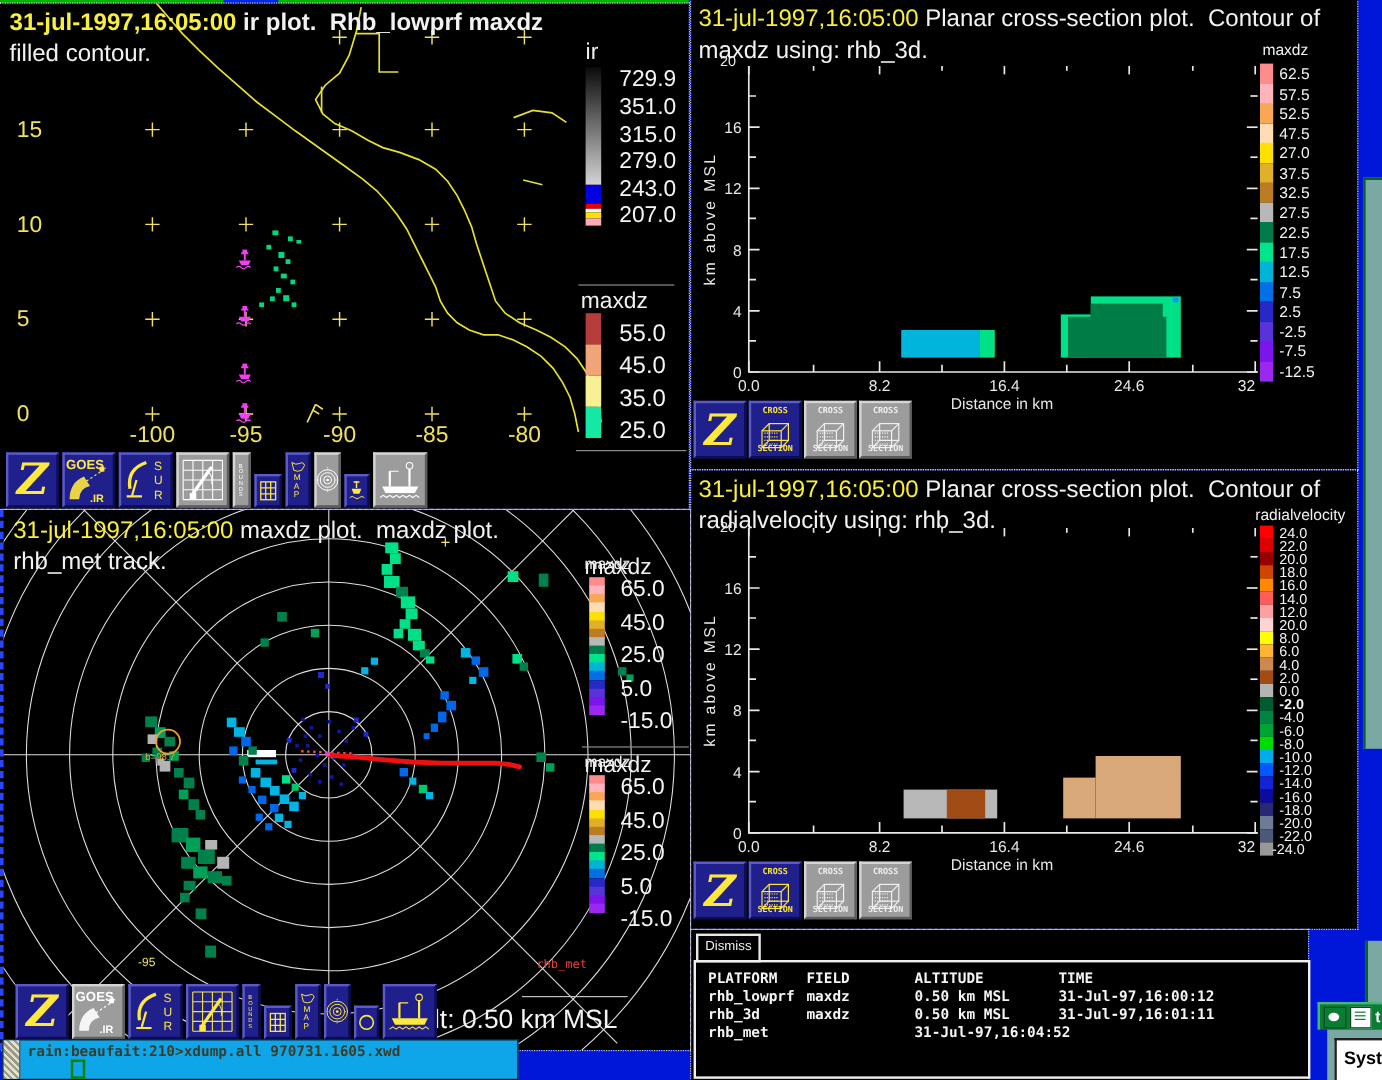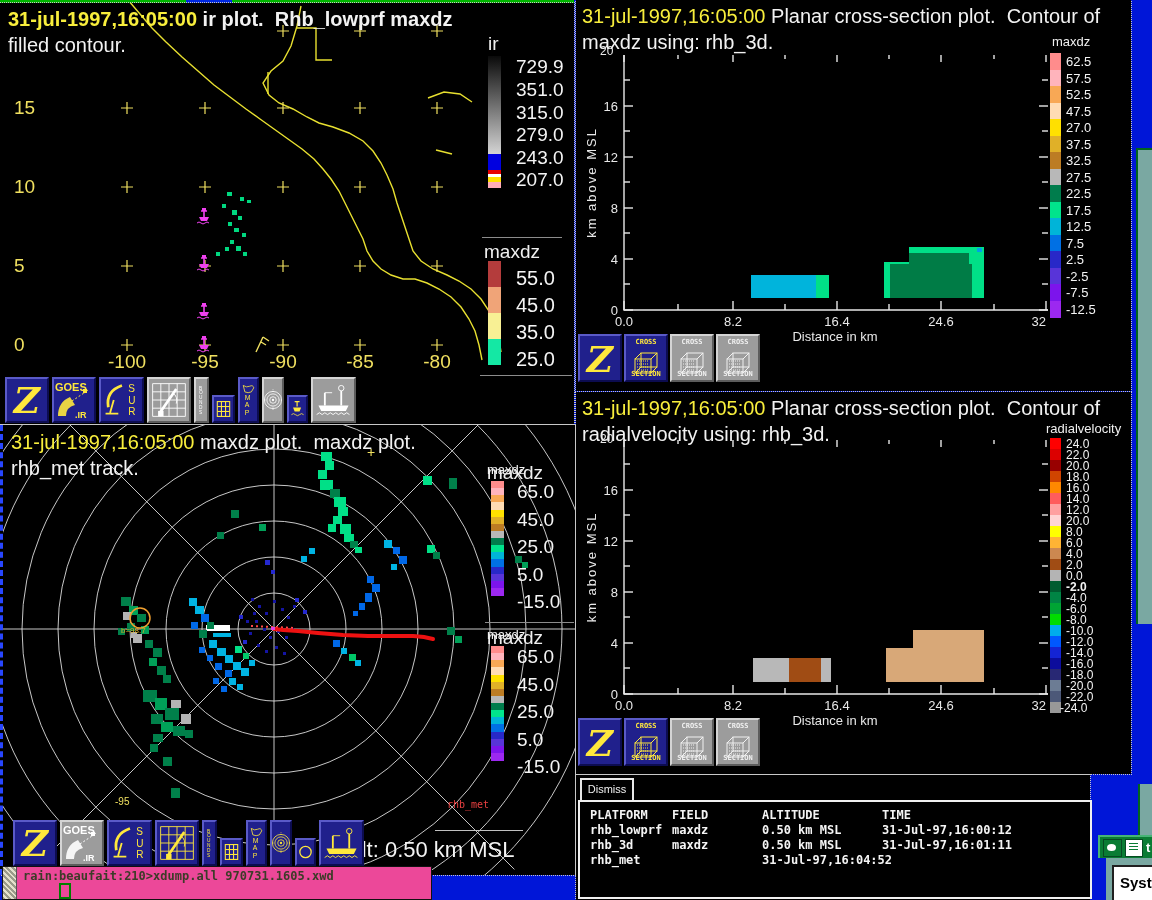--- a/index.html
+++ b/index.html
@@ -18,21 +18,21 @@
   .crossbtn{position:absolute;box-sizing:border-box;border:2px solid;width:44px;height:48px;cursor:pointer;}
   .crossbtn .cl{position:absolute;width:100%;text-align:center;font-size:7px;font-weight:bold;
                 font-family:"DejaVu Sans Mono",monospace;}
   .mono{font-family:"DejaVu Sans Mono",monospace;}
   #info-table{position:absolute;left:2px;top:25px;width:510px;height:95px;border:2px solid #f0f0f0;}
   .trow{position:absolute;left:0;width:100%;height:15px;}
   .trow span{position:absolute;font-family:"DejaVu Sans Mono",monospace;font-size:12px;
              font-weight:bold;color:#f4f4f4;white-space:pre;}
   #dismiss-btn{position:absolute;left:4px;top:3px;width:50px;height:20px;border:2px solid #e8e8e8;
                color:#f0f0f0;font-size:11px;text-align:center;line-height:18px;cursor:pointer;background:#000;}
-  #terminal{position:absolute;left:2px;top:866px;width:428px;height:32px;background:#ec4899;
+  #terminal{position:absolute;left:2px;top:866px;width:428px;height:32px;background:#0ea5e9;
             border:1px solid #111;z-index:9;}
   #terminal .scroll{position:absolute;left:0;top:0;width:13px;height:100%;
      background:repeating-linear-gradient(45deg,#9a9a8a 0 2px,#e4e0cc 2px 4px);border-right:1px solid #555;}
   #terminal .tline{position:absolute;left:20px;top:2px;font-family:"DejaVu Sans Mono",monospace;
      font-size:12px;font-weight:bold;color:#3c3c28;white-space:pre;}
   #terminal .cursor{position:absolute;left:56px;top:16px;width:8px;height:12px;border:2px solid #008000;}
   .sepline{position:absolute;background:#8c8c8c;height:1px;}
   .axis-num{position:absolute;color:#e8e8e8;font-size:12px;white-space:pre;}
 </style>
 </head>

